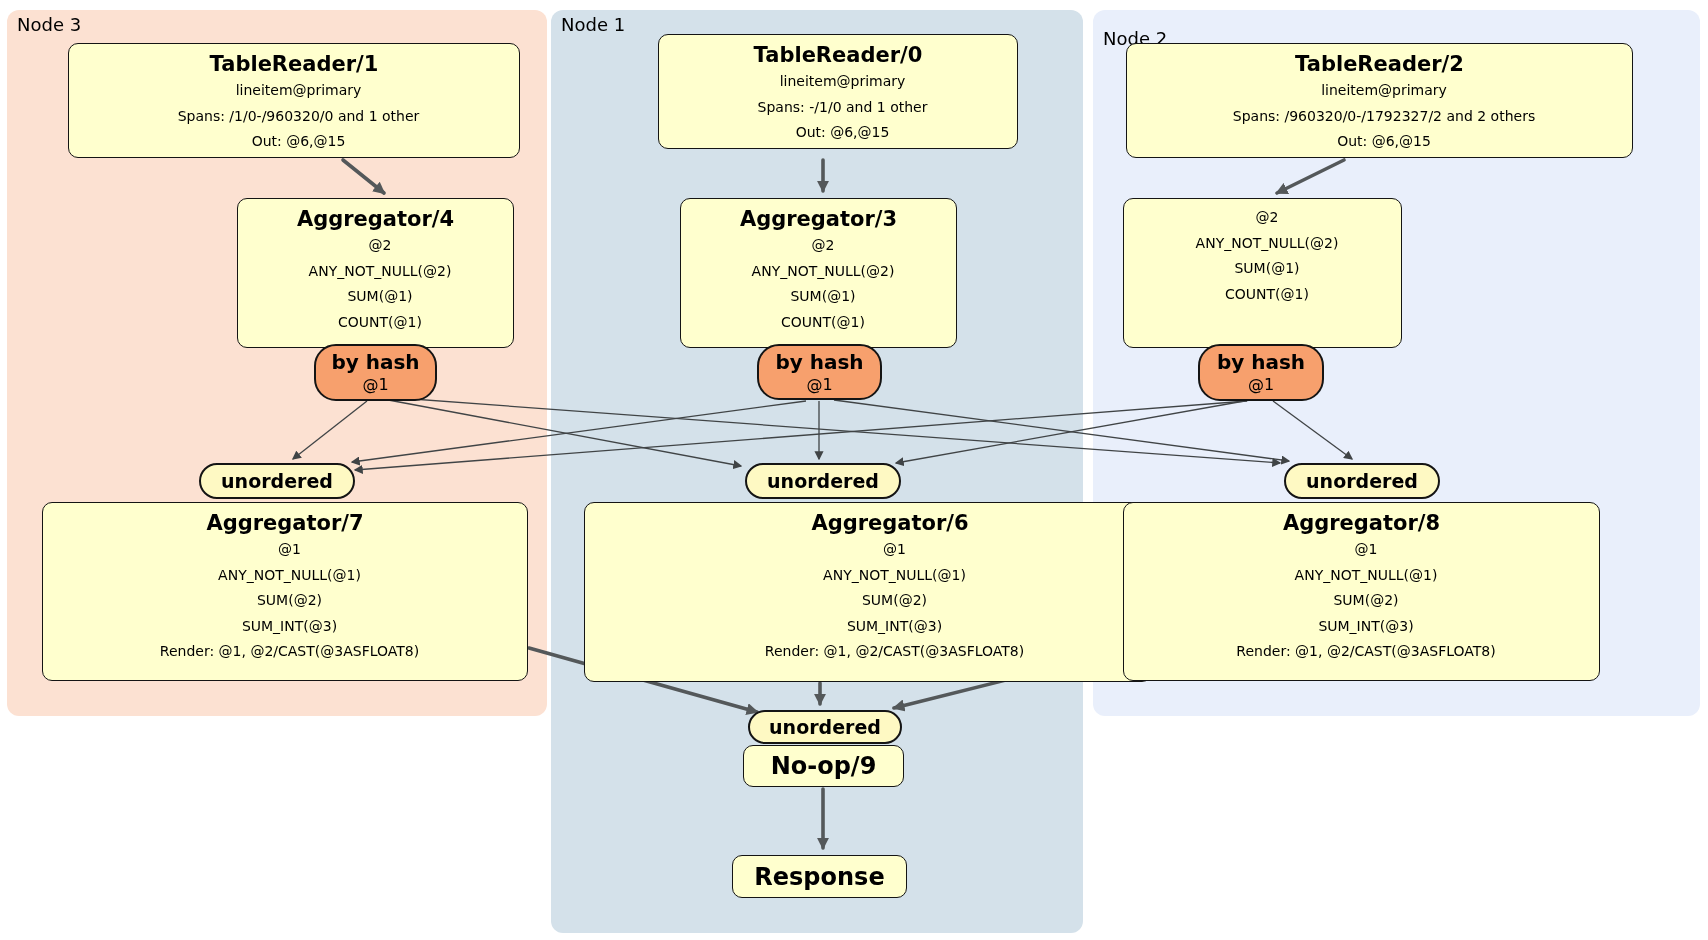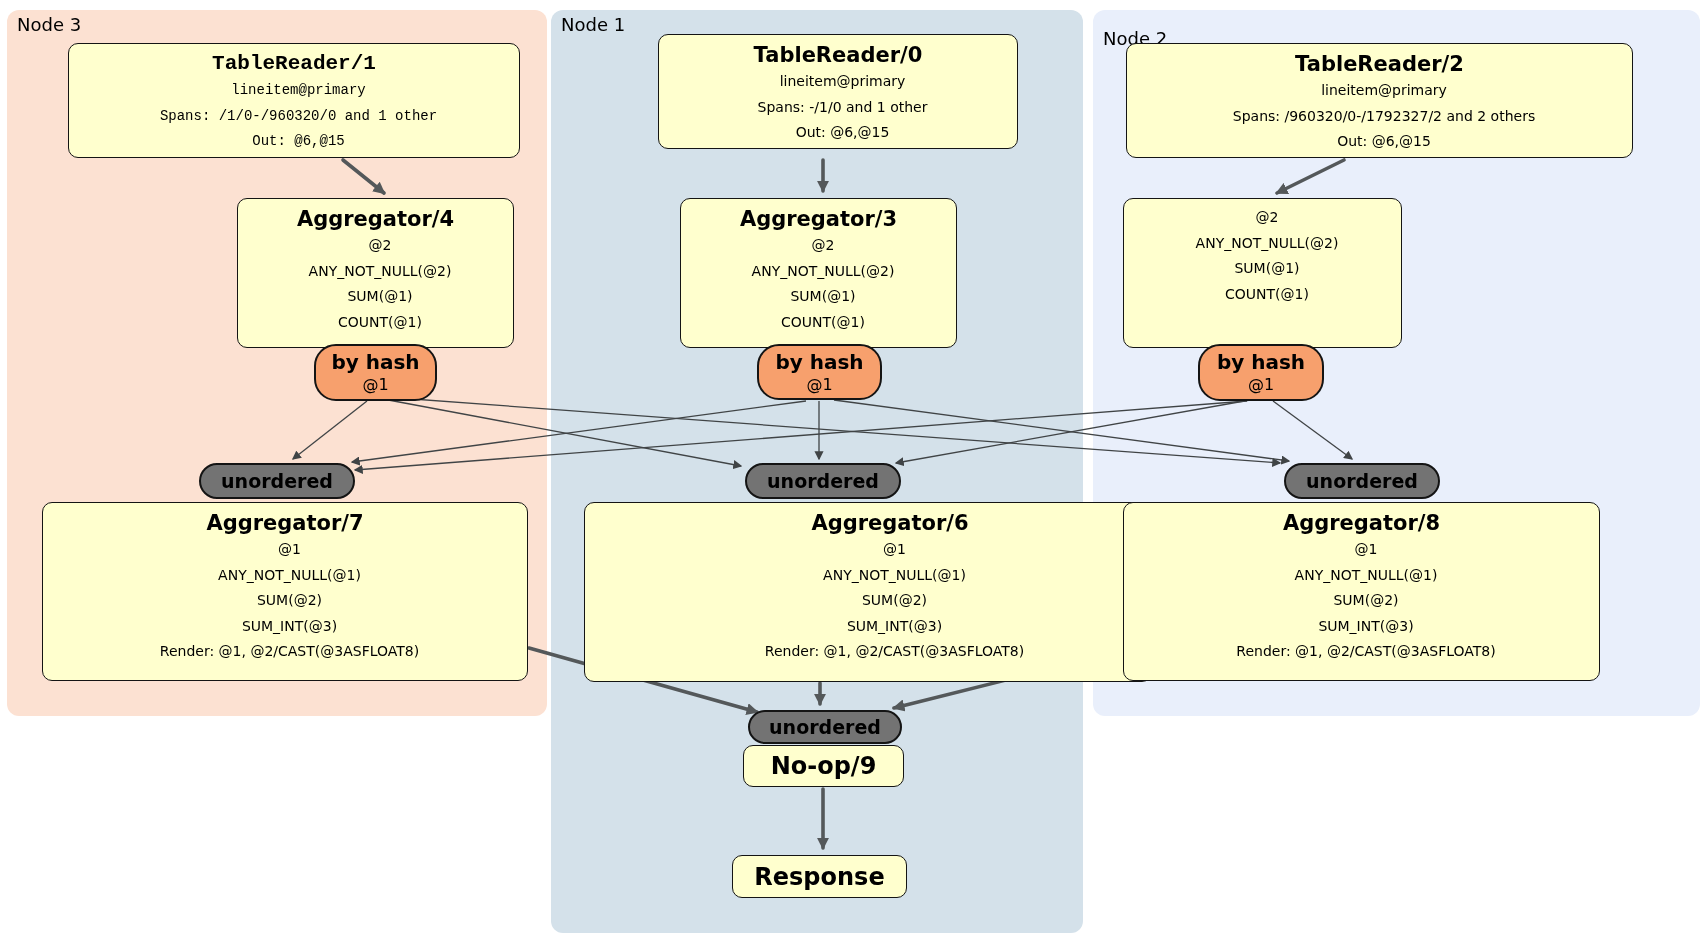--- a/index.html
+++ b/index.html
@@ -20,21 +20,21 @@
   svg.edges { position:absolute; left:0; top:0; z-index:2; }
 
   .pbox {
     position:absolute; z-index:3; box-sizing:border-box;
     background:#ffffce; border:1.6px solid #141414; border-radius:10px;
     text-align:center; padding-top:6px;
   }
   .ptitle { font-weight:bold; font-size:21px; line-height:28px; white-space:nowrap; }
   .pline  { font-size:14px; line-height:25.5px; white-space:nowrap;margin-left:9px; }
 
-  #box-tr1  { left:68px;   top:43px;  width:452px; height:115px;font-family:Liberation Mono, monospace; }
+  #box-tr1  { left:68px;   top:43px;  width:452px; height:115px; }
   #box-tr0  { left:658px;  top:34px;  width:360px; height:115px; }
   #box-tr2  { left:1126px; top:43px;  width:507px; height:115px; }
   #box-agg4 { left:237px;  top:198px; width:277px; height:150px; }
   #box-agg3 { left:680px;  top:198px; width:277px; height:150px; }
   #box-agg5 { left:1123px; top:198px; width:279px; height:150px; }
   #box-agg7 { left:42px;   top:502px; width:486px; height:179px; }
   #box-agg6 { left:584px;  top:502px; width:568px; height:180px;padding-left:44px; }
   #box-agg8 { left:1123px; top:502px; width:477px; height:179px; }
 
   .simplebox {
@@ -48,21 +48,21 @@
 
   .router { position:absolute; z-index:4; box-sizing:border-box;
             border:2px solid #141414; text-align:center; }
   .byhash { background:#f7a06d; border-radius:22px; }
   .byhash .rlabel  { font-weight:bold; font-size:20px; line-height:25px; margin-top:4px; }
   .byhash .rdetail { font-size:16px; line-height:19px; }
   #router-hash-a { left:314px;  top:344px; width:123px; height:57px; }
   #router-hash-b { left:757px;  top:344px; width:125px; height:56px; }
   #router-hash-c { left:1198px; top:344px; width:126px; height:57px; }
 
-  .unordered { background:#737373; border-radius:19px;
+  .unordered { background:#fef9c3; border-radius:19px;
                font-weight:bold; font-size:19px; }
   .unordered .rlabel { line-height:32px; }
   #router-un-l { left:199px;  top:463px; width:156px; height:36px; }
   #router-un-m { left:745px;  top:463px; width:156px; height:36px; }
   #router-un-r { left:1284px; top:463px; width:156px; height:36px; }
   #router-un-final { left:748px; top:710px; width:154px; height:34px; }
   #router-un-final .rlabel { line-height:30px; }
 </style>
 </head>
 <body>

